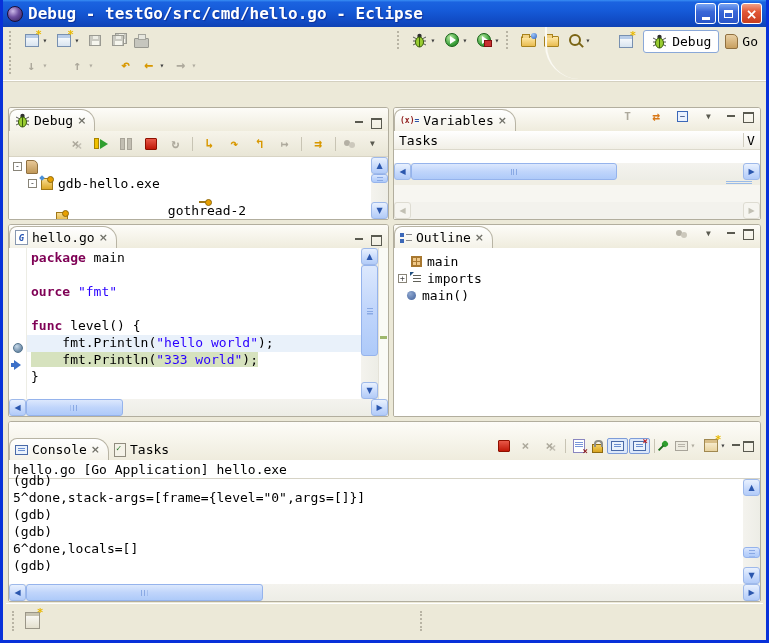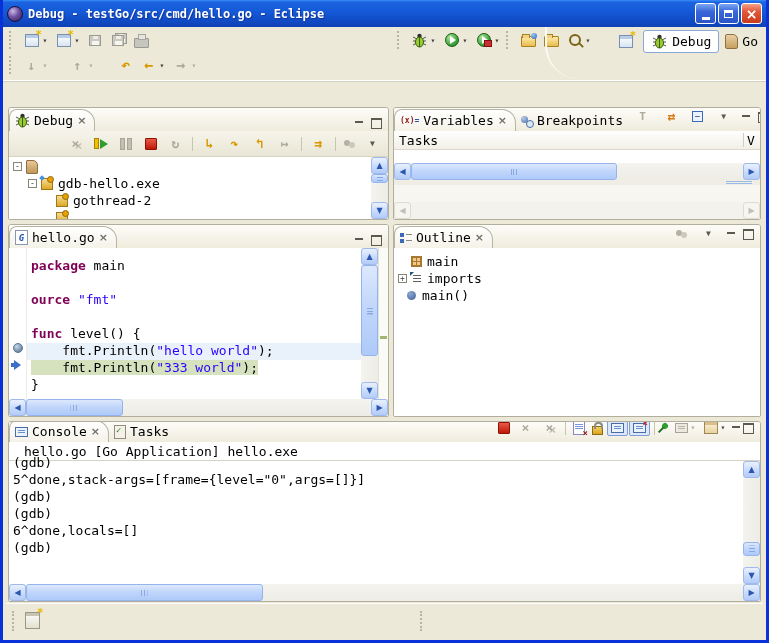--- a/index.html
+++ b/index.html
@@ -4,21 +4,21 @@
 <style>
   html,body{margin:0;padding:0;background:#3A6EA5;}
   body{width:769px;height:643px;position:relative;overflow:hidden;
        font-family:"DejaVu Sans Mono","Liberation Mono",monospace;font-size:13px;color:#000;}
   .window{position:absolute;inset:0;background:#ECE9D8;border-left:3px solid #0831D9;border-right:3px solid #0831D9;border-bottom:3px solid #0831D9;box-sizing:border-box;}
   
   .titlebar{height:27px;background:linear-gradient(180deg,#388EF4 0%,#1B63E0 8%,#155AD8 40%,#1048C0 85%,#0F42B4 100%);
             display:flex;align-items:center;padding:0 4px;gap:5px;}
   .app-icon{width:16px;height:16px;border-radius:50%;background:radial-gradient(circle at 35% 30%,#CBB9E8 0%,#6E4FA0 45%,#2E1D52 100%);
             border:1px solid #1A1038;box-sizing:border-box;flex:0 0 auto;}
-  .title-text{color:#FFF;font-weight:bold;font-size:12px;text-shadow:1px 1px 1px #10339A;white-space:nowrap;overflow:hidden;flex:1;}
+  .title-text{color:#FFF;font-weight:bold;font-size:16px;text-shadow:1px 1px 1px #10339A;white-space:nowrap;overflow:hidden;flex:1;}
   .tbtns{display:flex;gap:2px;}
   .tbtn{width:21px;height:21px;border:1px solid #FFF;border-radius:3px;box-sizing:border-box;
         background:linear-gradient(#79A5F3,#3967D8 40%,#2A55C8);display:flex;align-items:center;justify-content:center;cursor:pointer;}
   .tbtn.close{background:linear-gradient(#F2A088,#E25837 40%,#C83C1E);}
   .glyph-min{width:8px;height:3px;background:#FFF;margin-top:9px;}
   .glyph-max{width:9px;height:8px;border:1px solid #FFF;border-top:3px solid #FFF;box-sizing:border-box;}
   .glyph-close{color:#FFF;font-weight:bold;font-size:14px;line-height:14px;font-family:"DejaVu Sans",sans-serif;}
   
   .menubar{height:24px;display:flex;align-items:center;padding-left:6px;background:#ECE9D8;}
   .menu-item{padding:2px 8px;cursor:default;white-space:nowrap;}
@@ -124,31 +124,31 @@
   .sash{height:5px;background:#F0EEE4;display:flex;align-items:center;justify-content:flex-end;flex:0 0 auto;}
   .grip{width:26px;height:4px;margin-right:8px;background:repeating-linear-gradient(180deg,#9ABBE8 0 1px,transparent 1px 2px);}
   .details{flex:1;background:#F7F6F1;display:flex;flex-direction:column;justify-content:flex-end;min-height:0;}
   
   .ed-body{flex:1;display:flex;min-height:0;}
   .ruler{width:17px;background:#FFF;border-right:1px solid #EDEDE5;padding-top:6px;flex:0 0 auto;}
   .rrow{height:17px;display:flex;align-items:center;justify-content:center;}
   .mk-bp{width:10px;height:10px;border-radius:50%;background:radial-gradient(circle at 35% 30%,#C6D8E8,#6E8CA8 70%);border:1px solid #54748E;box-sizing:border-box;}
   .mk-ip{width:0;height:0;border-left:7px solid #3C70C8;border-top:5px solid transparent;border-bottom:5px solid transparent;position:relative;}
   .mk-ip::before{content:"";position:absolute;left:-10px;top:-2px;width:4px;height:4px;background:#3C70C8;}
-  .code{flex:1;padding-top:10px;overflow:hidden;cursor:text;}
+  .code{flex:1;padding-top:2px;overflow:hidden;cursor:text;}
   .cline{height:17px;white-space:pre;padding-left:4px;}
   .cline.line-blue{background:#E9F1FA;}
   .cline.line-green{background:transparent;}
   .cline.line-green .hl{background:#D6E2BE;}
   .kw{color:#7F0055;font-weight:bold;}
   .str{color:#2A00FF;}
   .ovr{width:9px;background:#FAFAF6;border-left:1px solid #E4E2D8;position:relative;flex:0 0 auto;}
   .ovr i{position:absolute;left:1px;right:1px;height:3px;}
   
-  .con-hdr{height:18px;background:#FFF;border-bottom:1px solid #D6D3C6;display:flex;align-items:center;padding-left:15px;flex:0 0 auto;white-space:nowrap;}
+  .con-hdr{height:18px;background:#FFF;border-bottom:1px solid #D6D3C6;display:flex;align-items:center;padding-left:4px;flex:0 0 auto;white-space:nowrap;}
   .con-wrap{flex:1;display:flex;min-height:0;}
   .con-text{flex:1;overflow:hidden;padding-left:4px;}
   .con-line{height:17px;white-space:pre;}
   .caret{display:inline-block;width:1px;height:13px;background:#000;vertical-align:-2px;}
   
   .sb{background:#F1F1EC;position:relative;flex:0 0 auto;}
   .sb.v{width:17px;display:flex;flex-direction:column;background:linear-gradient(90deg,#F4F3EE,#EDEDE6);}
   .sb.h{height:17px;display:flex;background:linear-gradient(#F4F3EE,#EDEDE6);}
   .sb-btn{width:17px;height:17px;background:linear-gradient(#E9F1FE,#C6D9FB 60%,#B2CBF8);border:1px solid #9EB9EA;border-radius:3px;box-sizing:border-box;
           display:flex;align-items:center;justify-content:center;color:#2B57AE;flex:0 0 auto;cursor:pointer;}
@@ -436,21 +436,21 @@
         <div class="tree" id="debug-tree">
             <div class="trow" style="padding-left: 4px;">
               <span class="exp">-</span>
               <span class="i-launch"></span>
             </div>
             <div class="trow" style="padding-left: 19px;">
               <span class="exp">-</span>
               <span class="i-proc reloc"></span>
               <span>gdb-hello.exe</span>
             </div>
-            <div class="trow" style="padding-left: 34px;">
+            <div class="trow" style="padding-left: 34px; flex-direction: column;">
               <span class="exp none"></span>
               <span class="i-proc"></span>
               <span>gothread-2</span>
             </div>
             <div class="trow" style="padding-left: 34px;">
               <span class="exp none"></span>
               <span class="i-proc"></span>
               <span></span>
             </div>
           </div>
@@ -467,24 +467,20 @@
           </div>
       </div>
     </div>
 
     <div class="view v-vars">
       <div class="vtop">
         <div class="tab active">
           <span class="varicon"><span class="vx">(x)</span><span class="veq">=</span></span>
           <span>Variables</span>
           <span class="tclose">×</span>
-        </div>
-        <div class="tab">
-          <span class="bpicon"></span>
-          <span>Breakpoints</span>
         </div>
         <div class="vbtns">
           <span class="tbutton">
               <span class="ic g-gray" style="font-size:11px">T</span>
             </span>
           <span class="tbutton">
               <span class="ic" style="color:#D87818;font-weight:bold">⇄</span>
             </span>
           <span class="tbutton">
               <span class="collapseall">−</span>
@@ -627,21 +623,21 @@
             <div class="trow" style="padding-left: 0;">
               <span class="exp none"></span>
               <span class="i-method"></span>
               <span>main()</span>
             </div>
           </div>
       </div>
     </div>
 
     <div class="view v-console">
-      <div class="vtop" style="height:20px">
+      <div class="vtop" style="height:38px">
         <div class="tab active">
           <span class="monitor" style="margin-top:0"></span>
           <span>Console</span>
           <span class="tclose">×</span>
         </div>
         <div class="tab">
           <span class="taskicon"></span>
           <span>Tasks</span>
         </div>
         <div class="vbtns" style="gap:1px">

